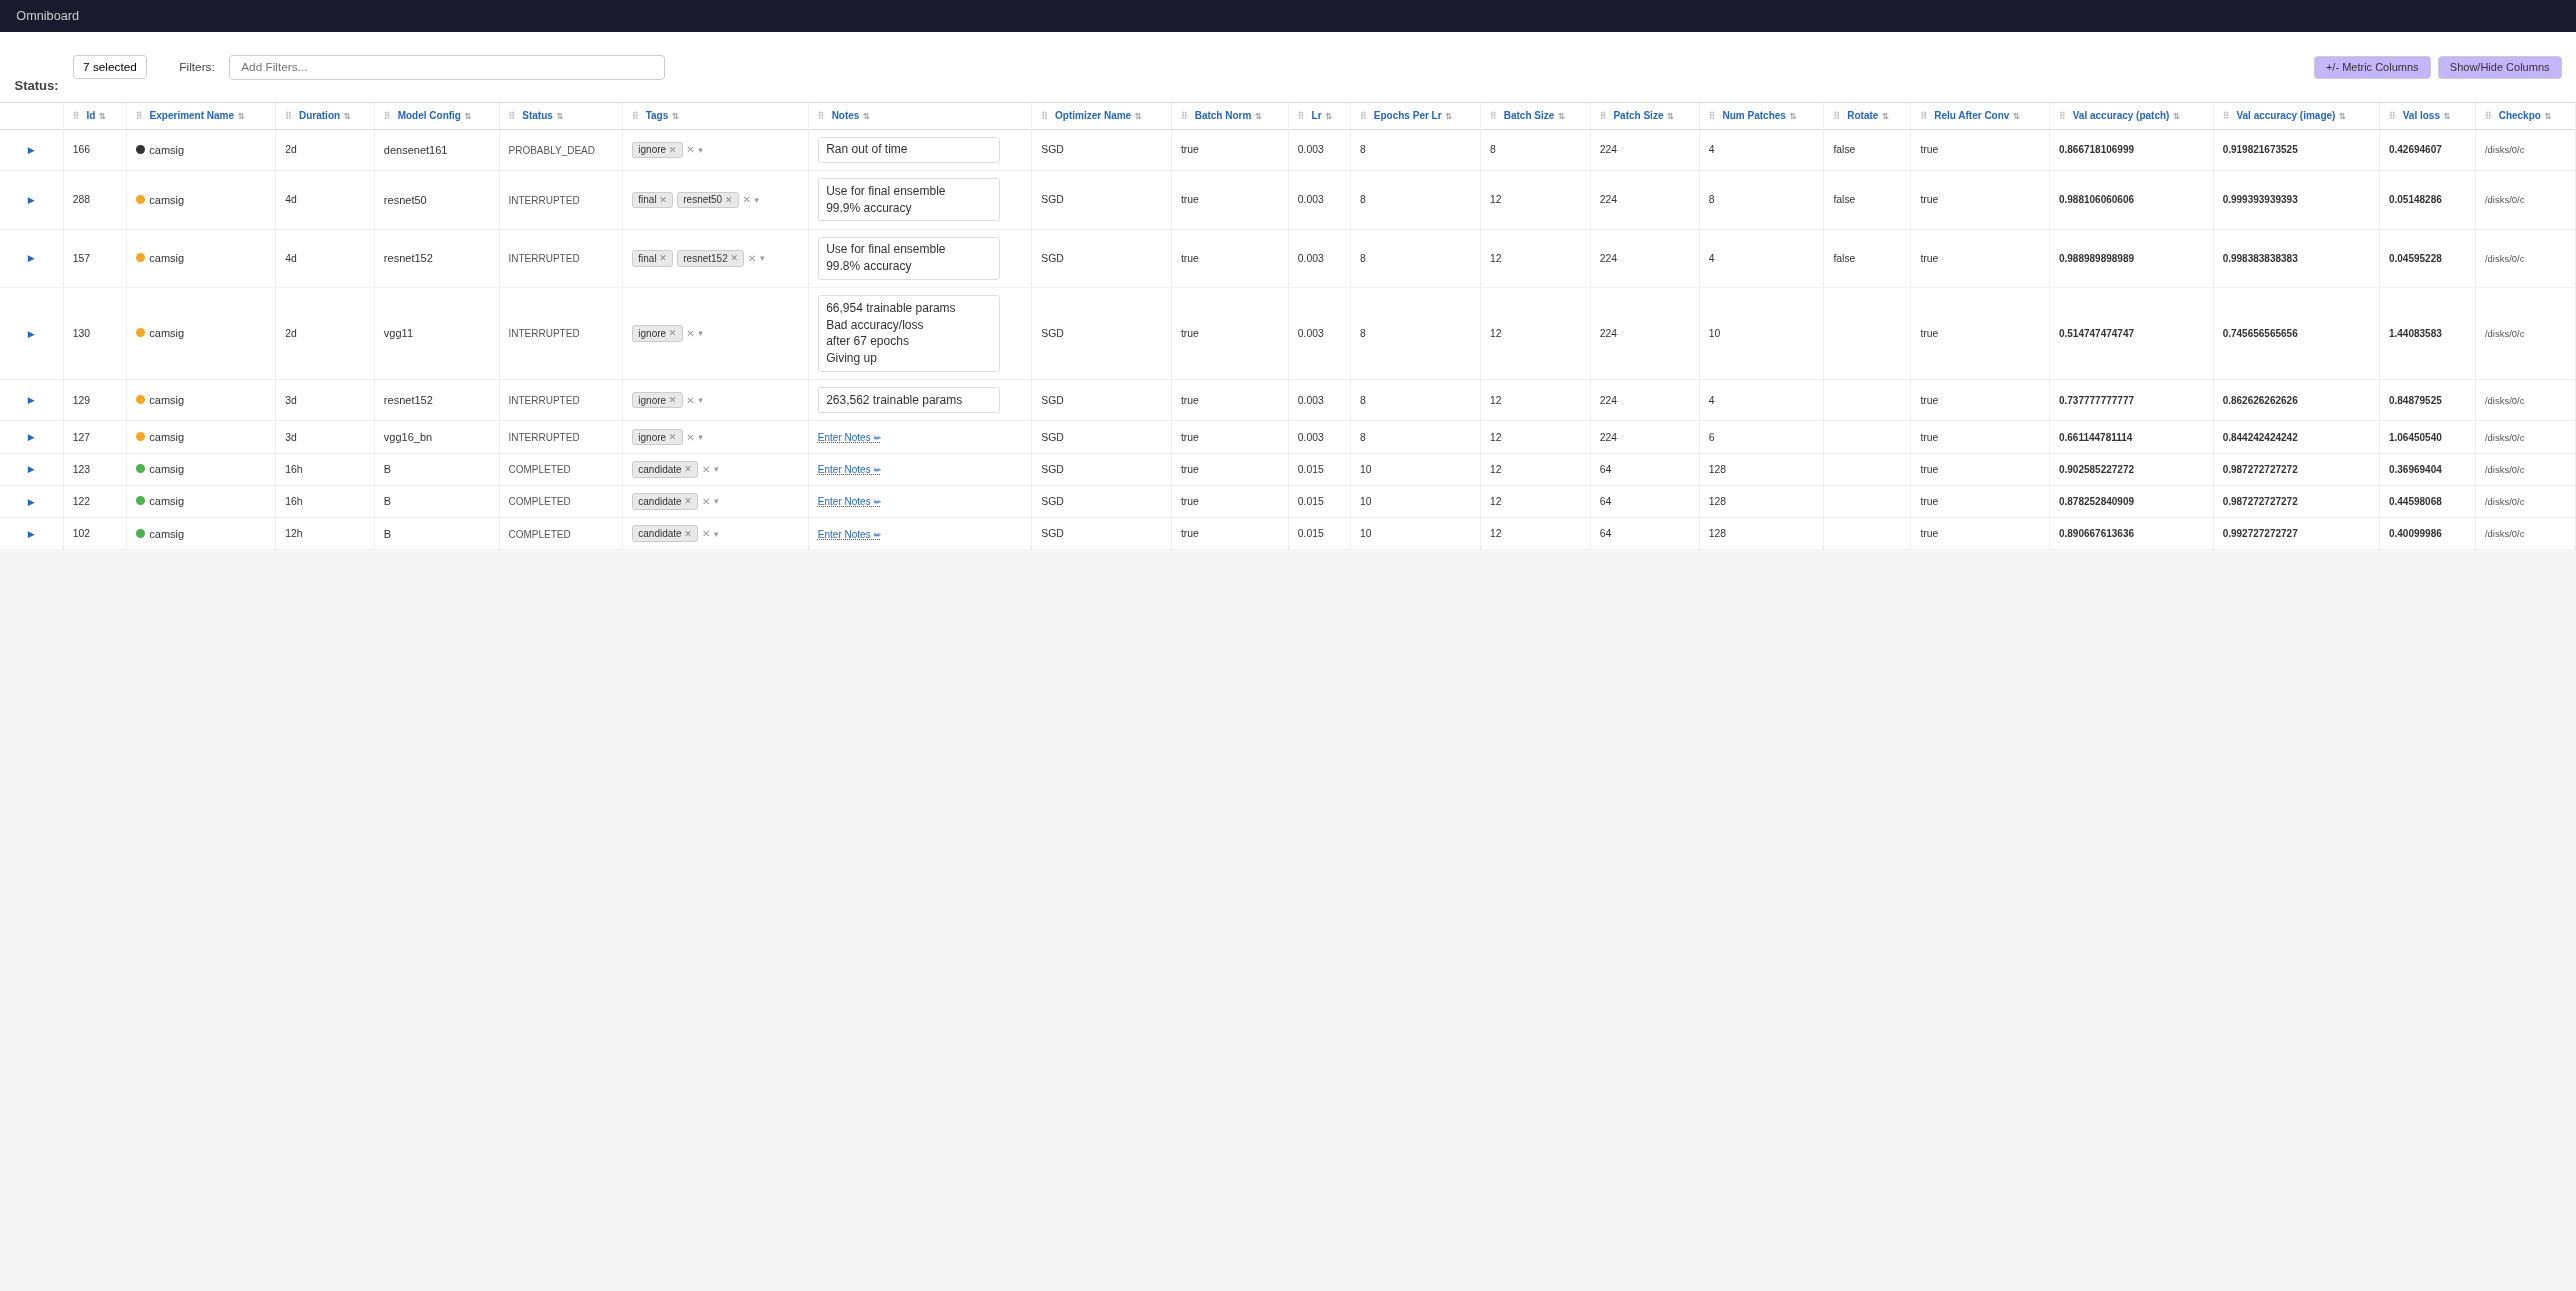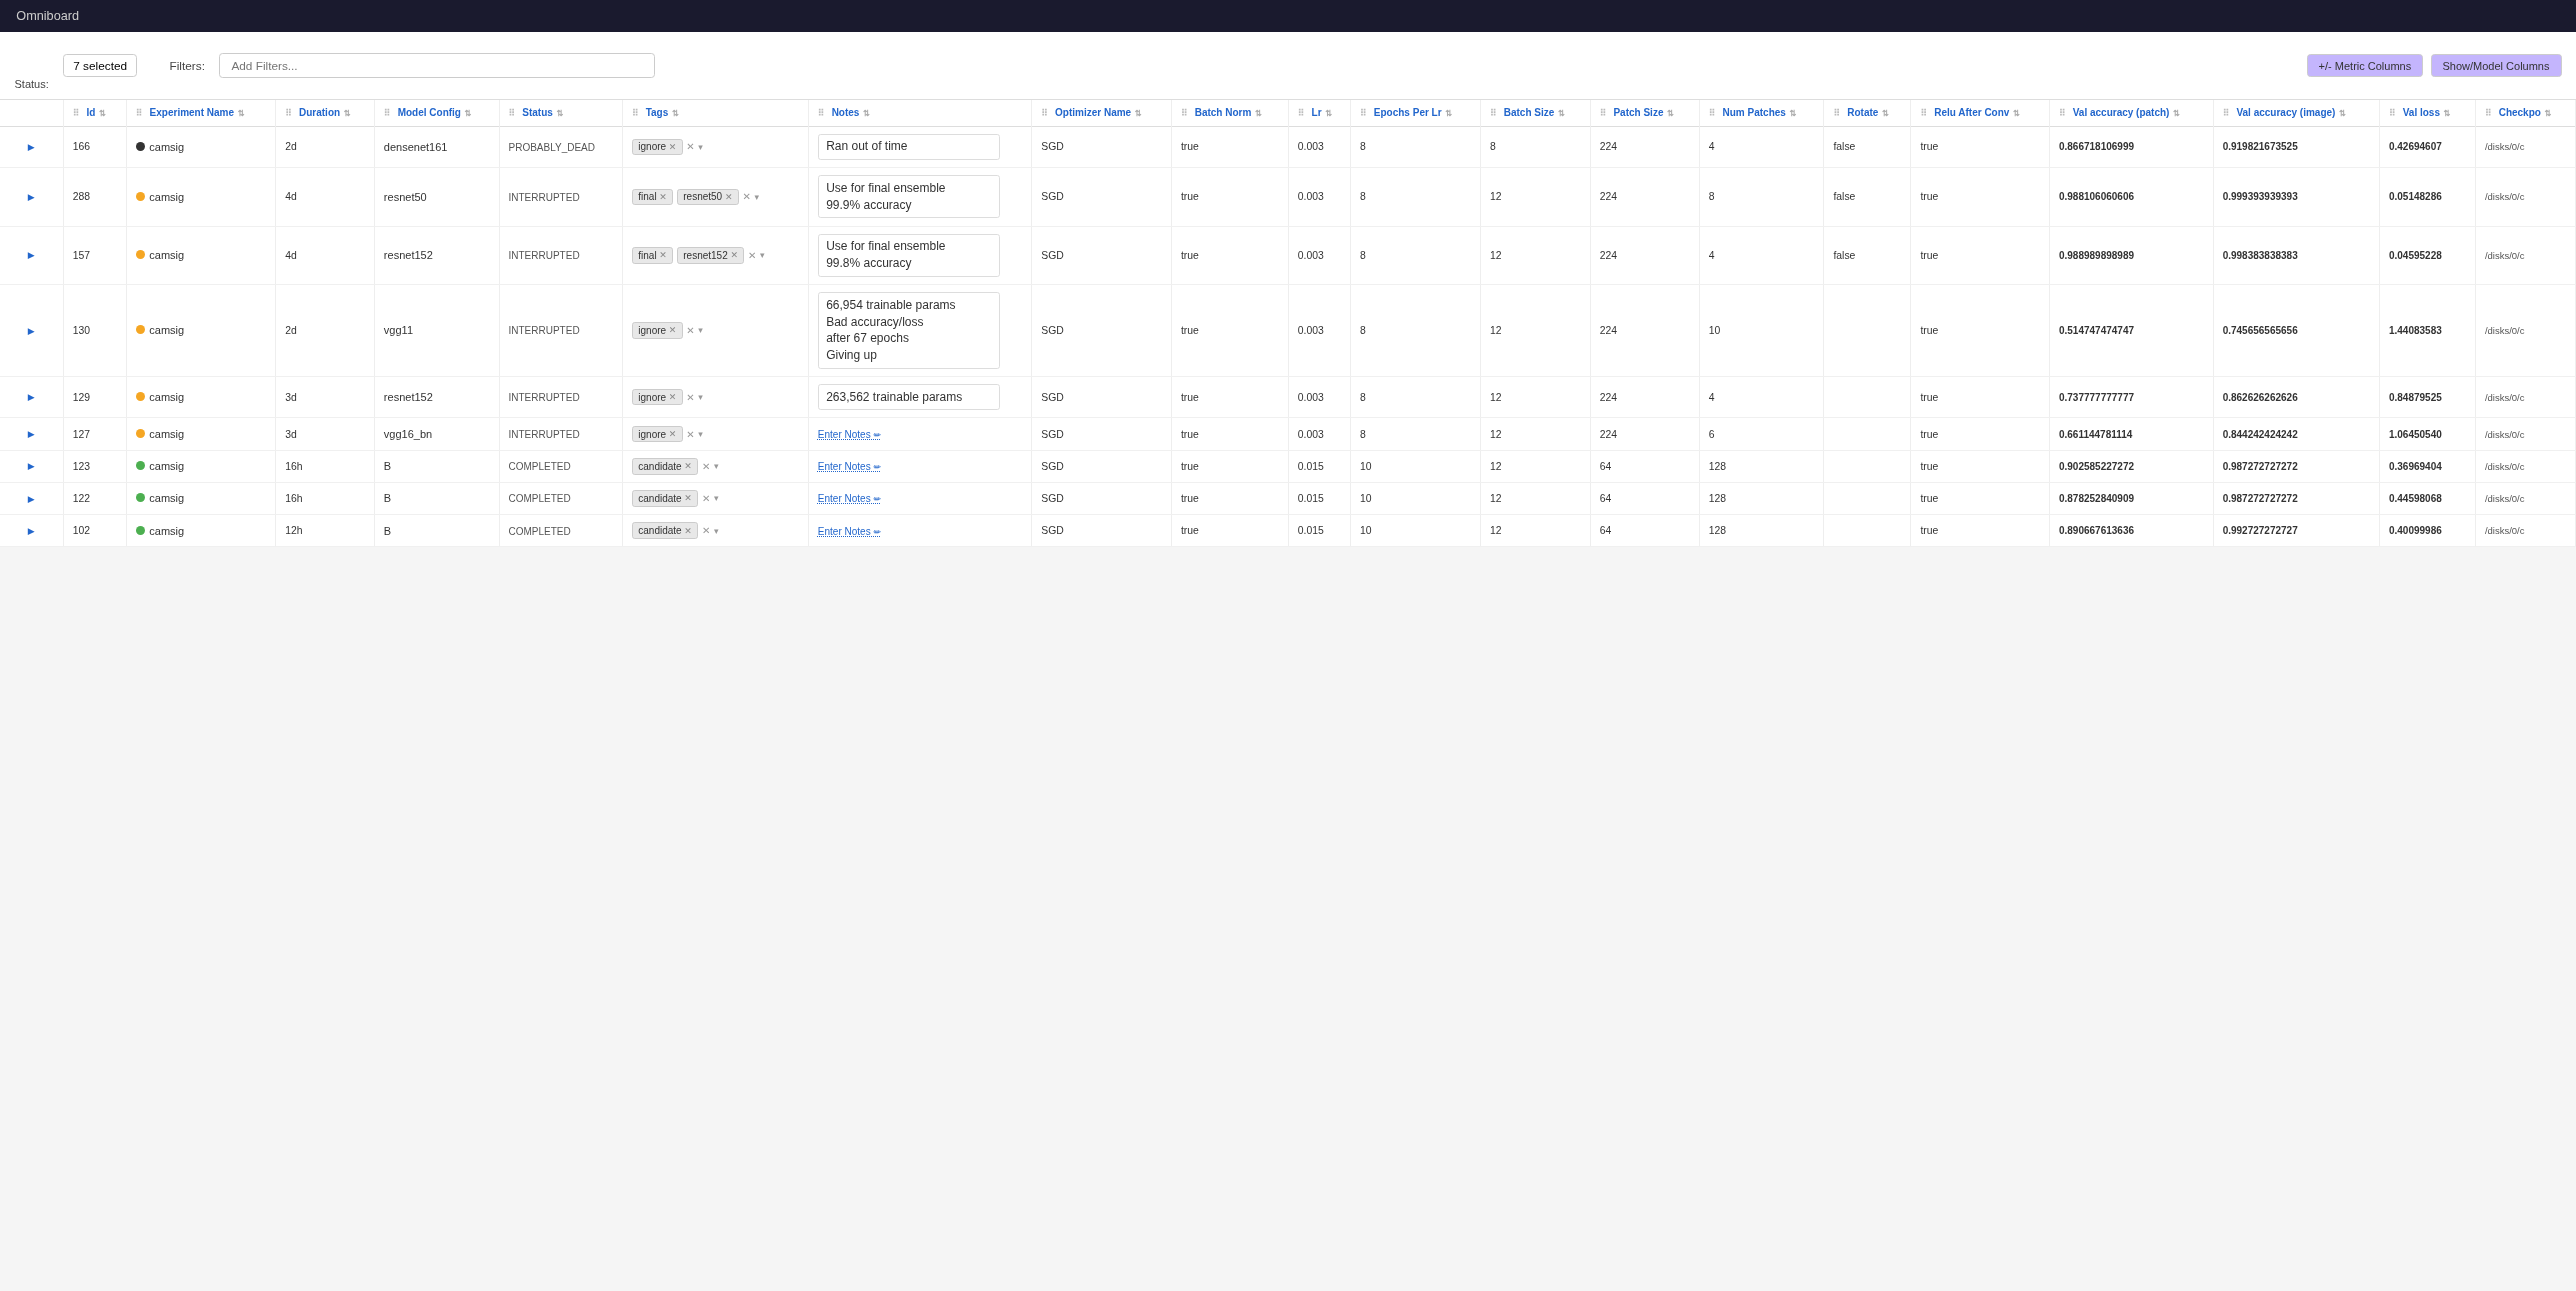--- a/index.html
+++ b/index.html
@@ -15,21 +15,21 @@
 
     .toolbar {
       background: #fff;
       border-bottom: 0.9px solid #ddd;
       padding: 9px 14.5px;
       display: flex;
       align-items: center;
       gap: 14.5px;
     }
 
-    .status-label { font-size: 11px; color: #444; font-weight: 400; margin-top: 37px; }
+    .status-label { font-size: 13px; color: #444; font-weight: 700; margin-top: 37px; }
 
     .status-select {
       border: 0.9px solid #ccc;
       border-radius: 3.6px;
       padding: 3.6px 9px;
       font-size: 11.8px;
       cursor: pointer;
       background: #fff;
     }
 
@@ -219,21 +219,21 @@
   </div>
 </div>
 
 <div class="toolbar">
   <span class="status-label">Status:</span>
   <button class="status-select">7 selected</button>
   <span class="filters-label">Filters:</span>
   <input class="filters-input" placeholder="Add Filters..." style="">
   <div class="toolbar-right">
     <button class="toolbar-btn">+/- Metric Columns</button>
-    <button class="toolbar-btn">Show/Model Columns</button>
+    <button class="toolbar-btn">Show/Hide Columns</button>
   </div>
 </div>
 
 <div class="table-container">
   <table>
     <thead>
       <tr>
         <th class="col-id"></th>
         <th class="col-id">
             <div class="th-inner"><span class="drag-handle">⠿</span>Id<span class="sort-icon">⇅</span></div>

